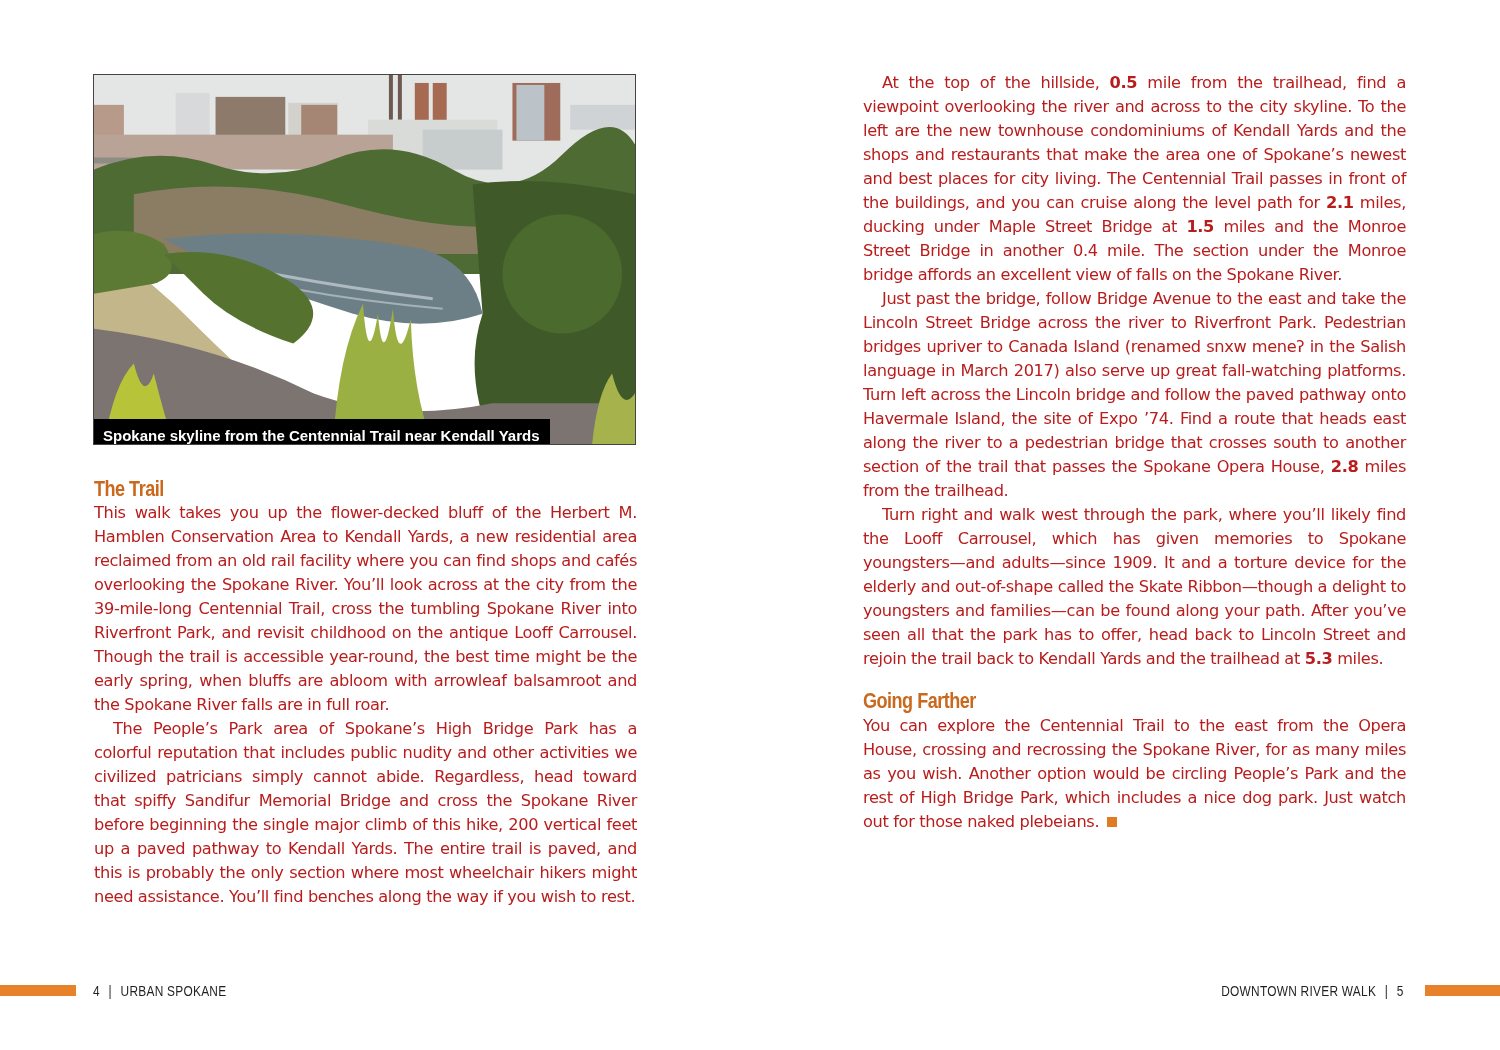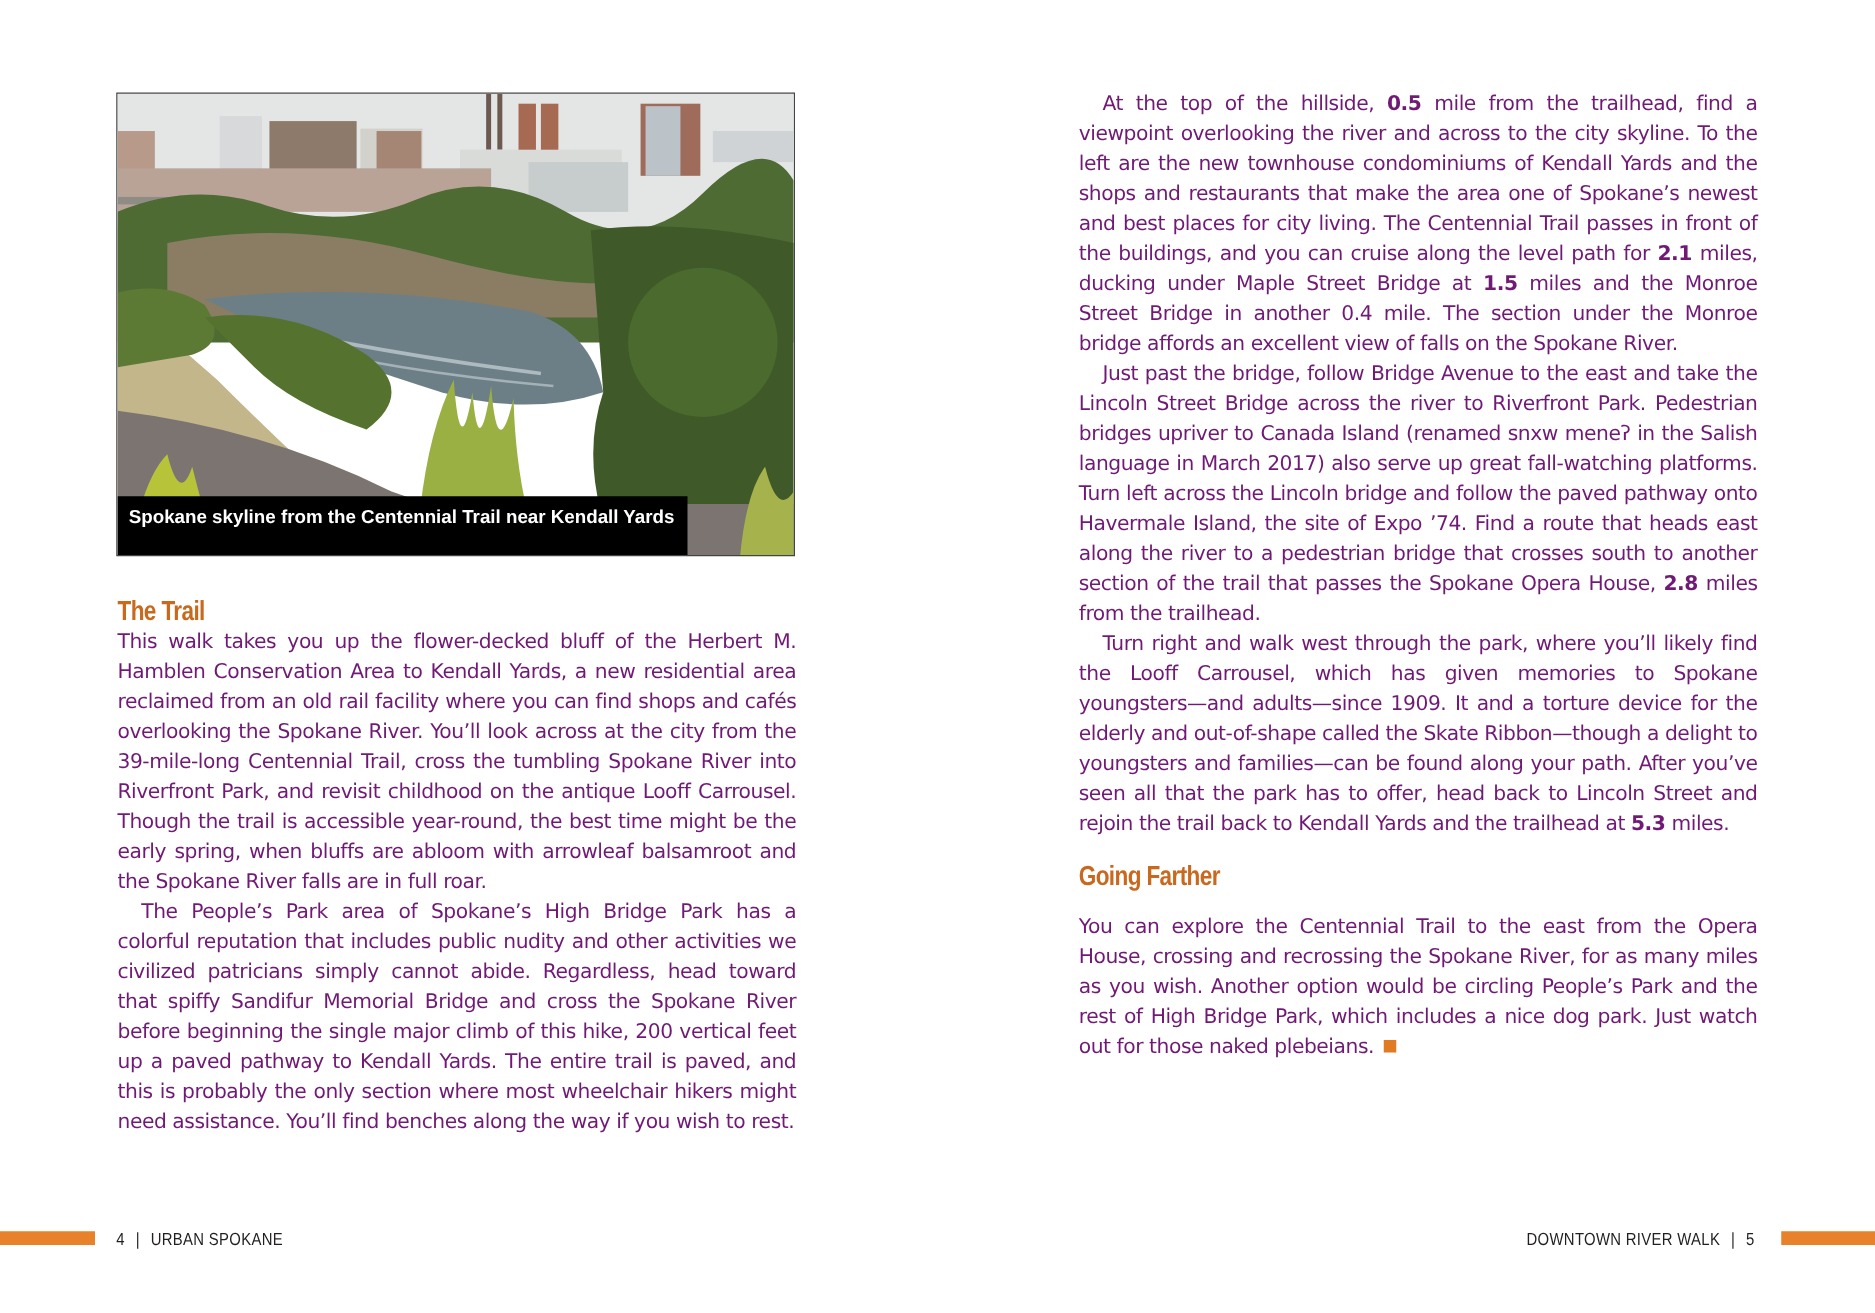--- a/index.html
+++ b/index.html
@@ -9,30 +9,30 @@
     .page { position: absolute; top: 0; height: 1050px; }
     .page-left { left: 0; width: 750px; }
     .page-right { left: 750px; width: 750px; }
 
     
     .photo { position: absolute; left: 93px; top: 74px; width: 543px; height: 371px;
              border: 1px solid #444; overflow: hidden; box-sizing: border-box; }
     .photo svg { display: block; width: 100%; height: 100%; }
     .caption { position: absolute; left: 0; bottom: 0; background: #000; color: #fff;
                font-family: "Liberation Sans", sans-serif; font-weight: bold; font-size: 15px;
-               padding: 8px 10px 22px 9px; white-space: nowrap; }
+               padding: 8px 10px 0 9px; white-space: nowrap; }
 
     
     .heading { position: absolute; font-family: "Liberation Sans", sans-serif; font-weight: bold;
                color: #c8691e; font-size: 22px; letter-spacing: -0.6px; transform: scaleX(0.82);
                transform-origin: left center; margin: 0; line-height: 26px; }
 
     
     .textblock { position: absolute; font-size: 16.2px; line-height: 24px; text-align: justify;
-                 font-family: "DejaVu Sans", sans-serif; letter-spacing: -0.35px; color: #701a75; }
+                 font-family: "DejaVu Sans", sans-serif; letter-spacing: -0.35px; color: #b91c1c; }
     .textblock p { margin: 0; }
     .textblock p.indent { text-indent: 19px; }
     .textblock b { font-weight: bold; }
     .endmark { display: inline-block; width: 10px; height: 10px; background: #e07b24;
                margin-left: 8px; vertical-align: 0px; }
 
     
     .footer-bar { position: absolute; top: 985px; height: 11px; background: #e8822a; }
     .footer-text { position: absolute; top: 983px; font-family: "Liberation Sans", sans-serif;
                    font-size: 14px; letter-spacing: 0.3px; color: #231f20; transform: scaleX(0.85);
@@ -110,21 +110,21 @@
 <div class="page page-right">
 
   <div class="textblock" style="left:113px; top:71px; width:543px;">
     <p class="indent"><span>At the top of the hillside, </span><b>0.5</b><span> mile from the trailhead, find a viewpoint overlooking the river and across to the city skyline. To the left are the new townhouse condominiums of Kendall Yards and the shops and restaurants that make the area one of Spokane’s newest and best places for city living. The Centennial Trail passes in front of the buildings, and you can cruise along the level path for </span><b>2.1</b><span> miles, ducking under Maple Street Bridge at </span><b>1.5</b><span> miles and the Monroe Street Bridge in another 0.4 mile. The section under the Monroe bridge affords an excellent view of falls on the Spokane River.</span></p>
     <p class="indent"><span>Just past the bridge, follow Bridge Avenue to the east and take the Lincoln Street Bridge across the river to Riverfront Park. Pedestrian bridges upriver to Canada Island (renamed snxw meneʔ in the Salish language in March 2017) also serve up great fall-watching platforms. Turn left across the Lincoln bridge and follow the paved pathway onto Havermale Island, the site of Expo ’74. Find a route that heads east along the river to a pedestrian bridge that crosses south to another section of the trail that passes the Spokane Opera House, </span><b>2.8</b><span> miles from the trailhead.</span></p>
     <p class="indent"><span>Turn right and walk west through the park, where you’ll likely find the Looff Carrousel, which has given memories to Spokane youngsters—and adults—since 1909. It and a torture device for the elderly and out-of-shape called the Skate Ribbon—though a delight to youngsters and families—can be found along your path. After you’ve seen all that the park has to offer, head back to Lincoln Street and rejoin the trail back to Kendall Yards and the trailhead at </span><b>5.3</b><span> miles.</span></p>
   </div>
 
   <h2 class="heading" style="left:113px; top:688px;">Going Farther</h2>
 
-  <div class="textblock" style="left:113px; top:729px; width:543px;">
+  <div class="textblock" style="left:113px; top:714px; width:543px;">
     <p><span>You can explore the Centennial Trail to the east from the Opera House, crossing and recrossing the Spokane River, for as many miles as you wish. Another option would be circling People’s Park and the rest of High Bridge Park, which includes a nice dog park. Just watch out for those naked plebeians.</span><span class="endmark"></span></p>
   </div>
 
   <div class="footer-text footer-right-text" style="right:96px;">
     <span>DOWNTOWN RIVER WALK</span>
     <span style="margin:0 6px;">|</span>
     <span>5</span>
   </div>
   <div class="footer-bar" style="left:675px; width:75px;"></div>
 </div>

